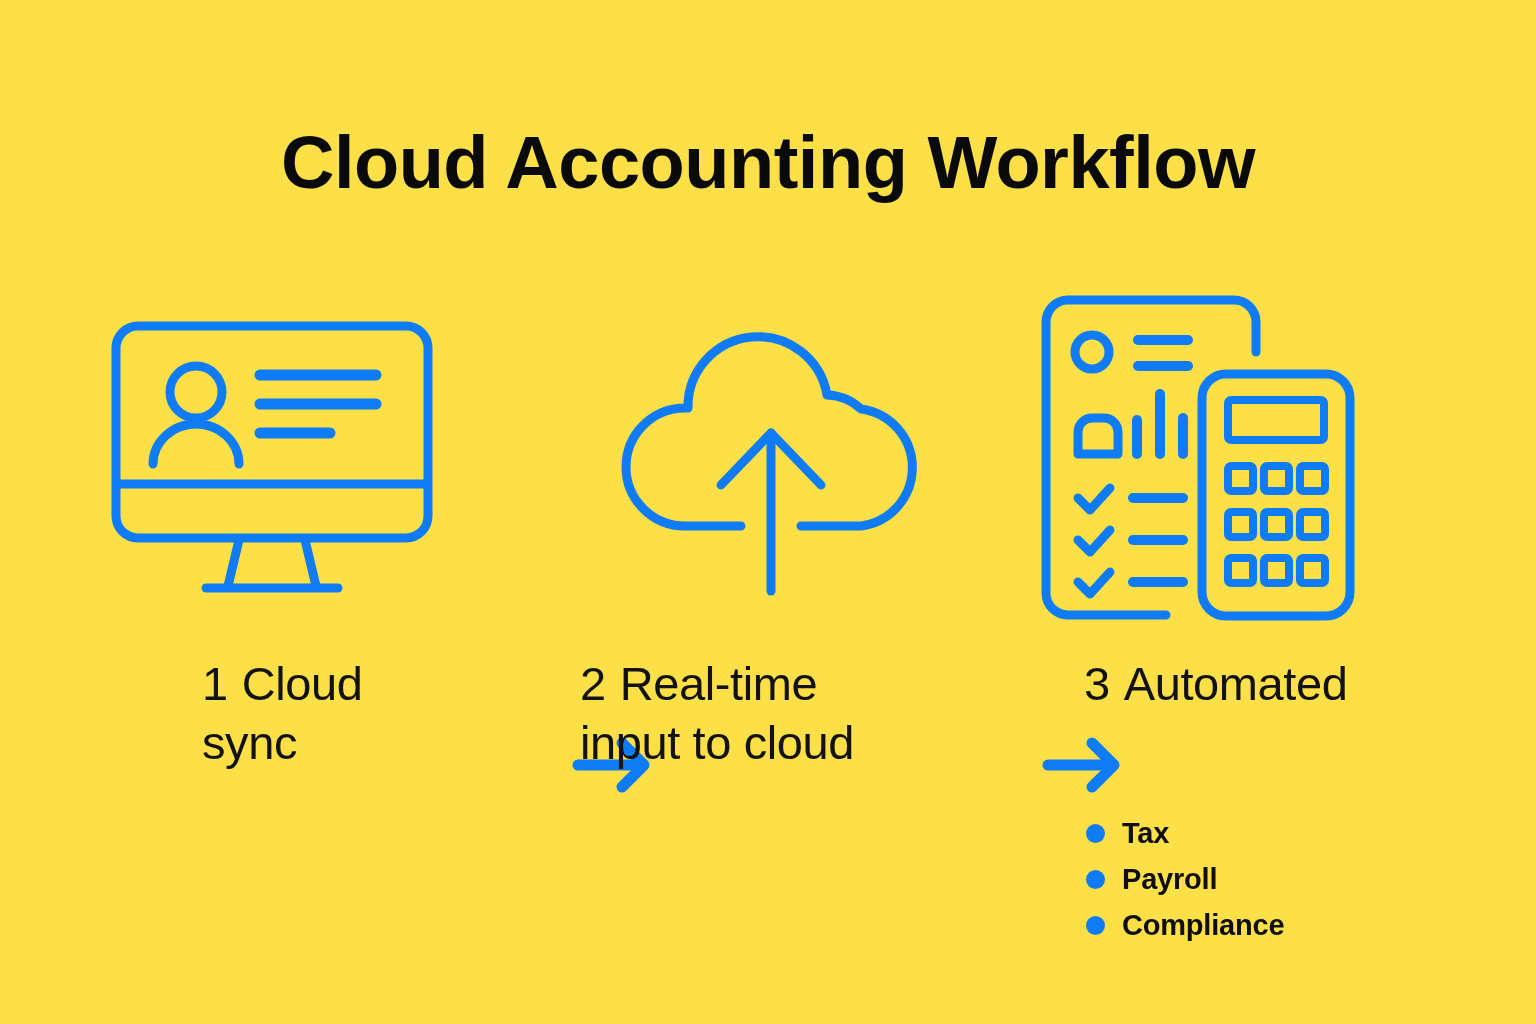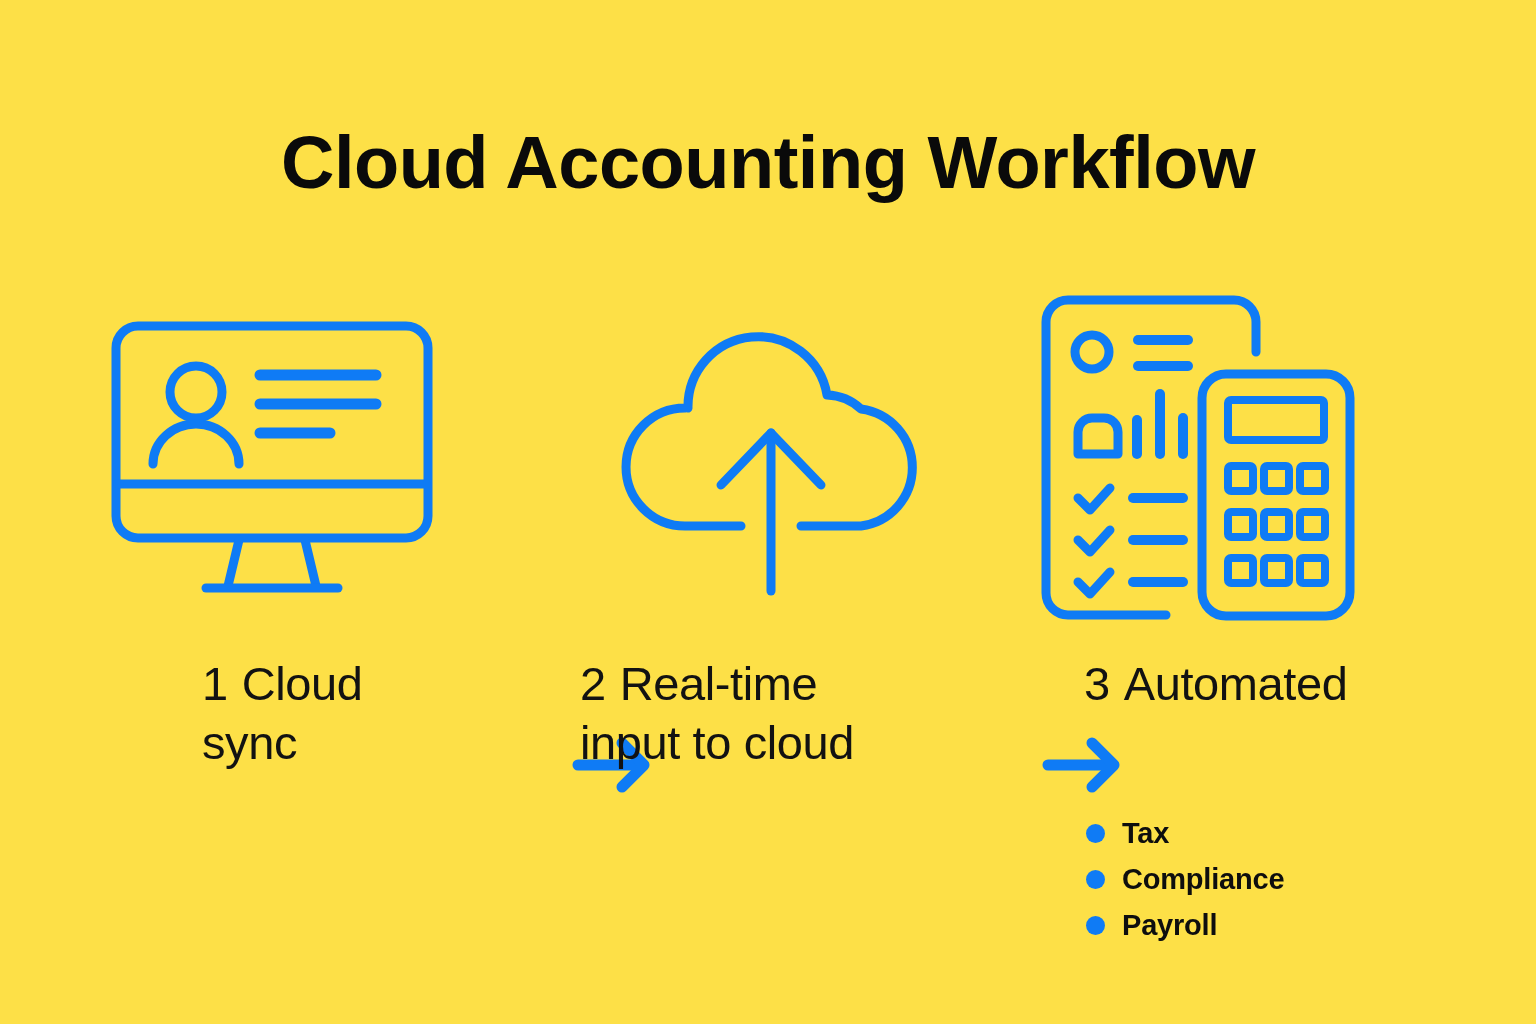--- a/index.html
+++ b/index.html
@@ -268,21 +268,21 @@
 
   </div>
 
   <ul class="bullets">
     <li class="bullet-item">
       <span class="bullet-dot"></span>
       <span>Tax</span>
     </li>
     <li class="bullet-item">
       <span class="bullet-dot"></span>
-      <span>Compliance</span>
+      <span>Payroll</span>
     </li>
     <li class="bullet-item">
       <span class="bullet-dot"></span>
-      <span>Payroll</span>
+      <span>Compliance</span>
     </li>
   </ul>
 
 </div>
 
 </body></html>

